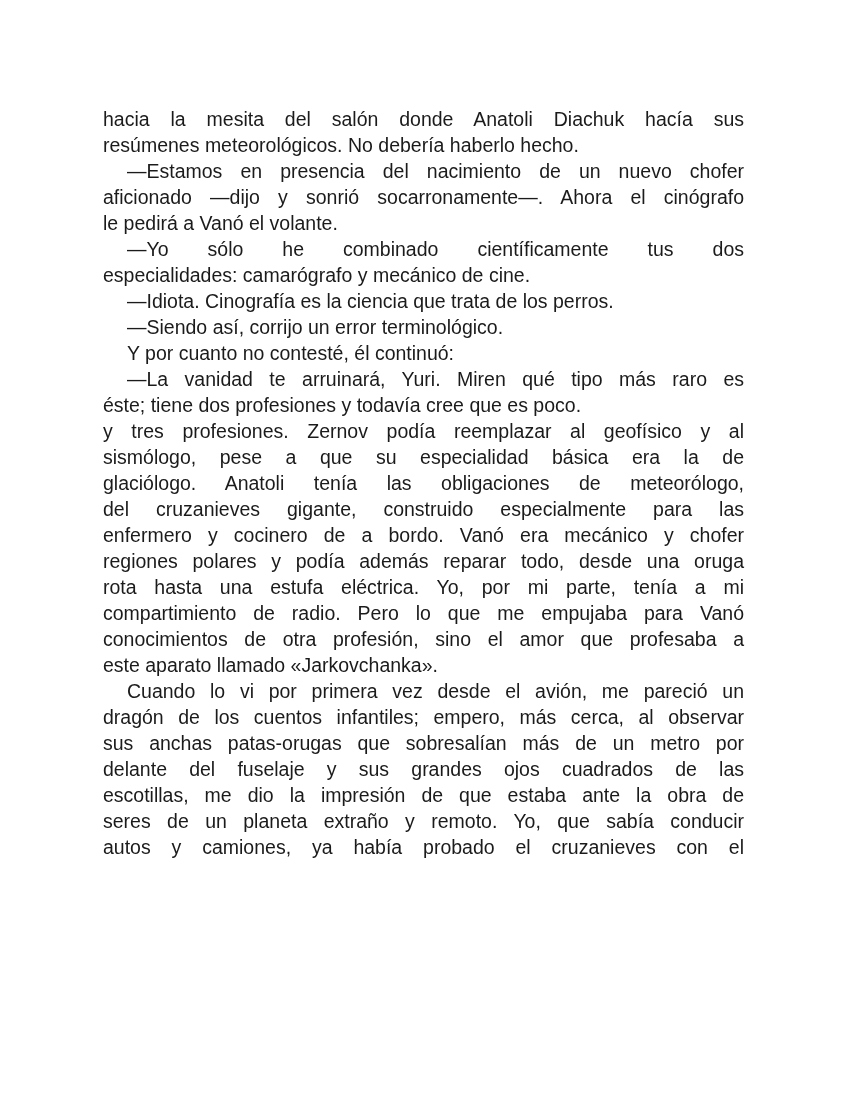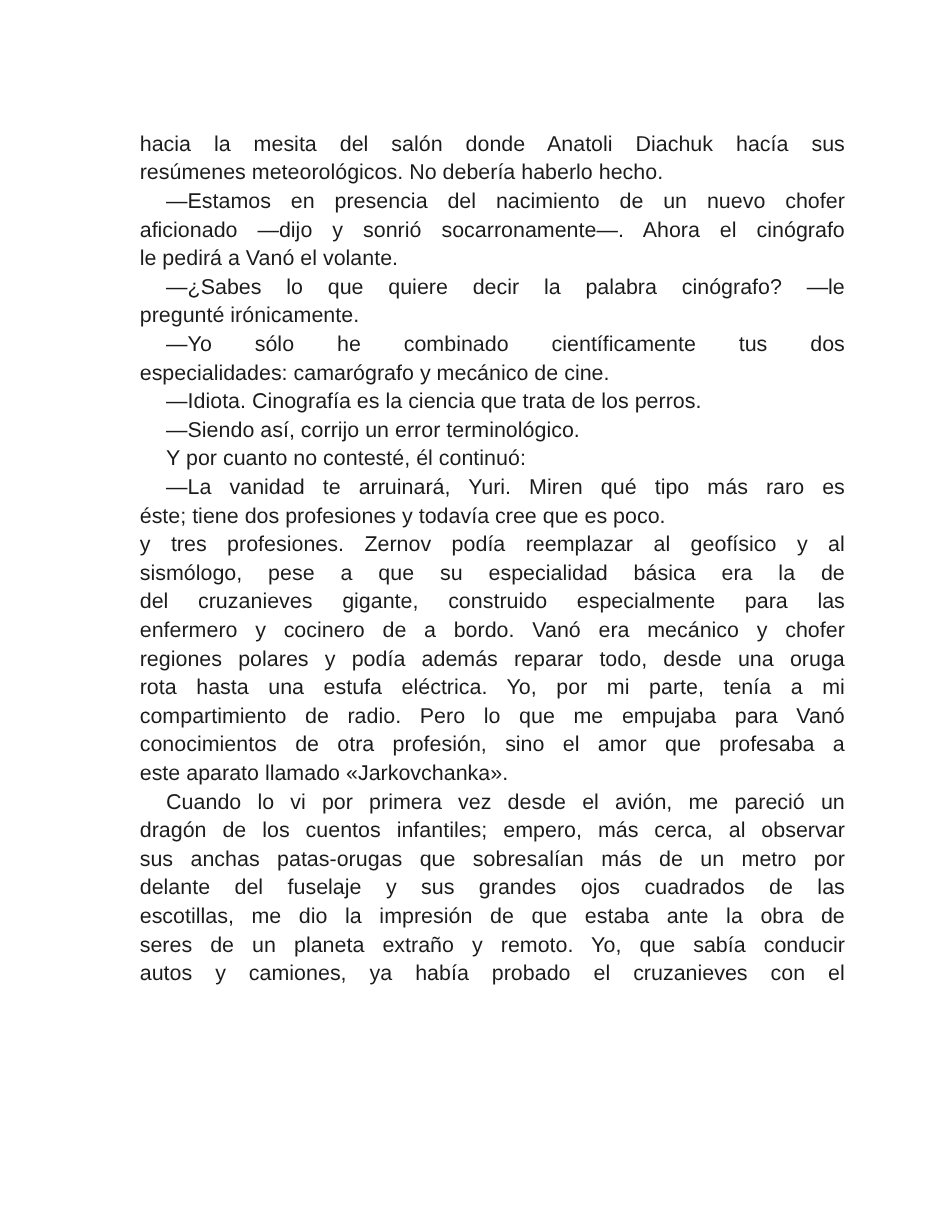--- a/index.html
+++ b/index.html
@@ -11,27 +11,26 @@
     position: relative;
     width: 850px;
     height: 1100px;
     background: #ffffff;
     overflow: hidden;
     font-family: "Liberation Sans", "DejaVu Sans", sans-serif;
   }
   .text-block {
     position: absolute;
     left: 103px;
-    top: 118px;
+    top: 106px;
     width: 641px;
     color: #1b1b1b;
     font-size: 19.5px;
     line-height: 26px;
     letter-spacing: 0px;
-    margin-left: 24px;
   }
   .paragraph {
     margin: 0;
     padding: 0;
   }
   .line {
     text-align: justify;           
   }
   .line.just {
     text-align-last: justify;      
@@ -48,43 +47,40 @@
       <div class="paragraph">
         <div class="line just">hacia la mesita del salón donde Anatoli Diachuk hacía sus</div>
         <div class="line">resúmenes meteorológicos. No debería haberlo hecho.</div>
       </div>
       <div class="paragraph">
         <div class="line just indent">—Estamos en presencia del nacimiento de un nuevo chofer</div>
         <div class="line just">aficionado —dijo y sonrió socarronamente—. Ahora el cinógrafo</div>
         <div class="line">le pedirá a Vanó el volante.</div>
       </div>
       <div class="paragraph">
-        <div class="line just indent">—¿Sabes lo que quiere decir la palabra cinógrafo? —le</div>
-        <div class="line">pregunté irónicamente.</div>
-      </div>
-      <div class="paragraph">
         <div class="line just indent">—Yo sólo he combinado científicamente tus dos</div>
         <div class="line">especialidades: camarógrafo y mecánico de cine.</div>
       </div>
       <div class="paragraph">
         <div class="line indent">—Idiota. Cinografía es la ciencia que trata de los perros.</div>
       </div>
       <div class="paragraph">
         <div class="line indent">—Siendo así, corrijo un error terminológico.</div>
       </div>
       <div class="paragraph">
         <div class="line indent">Y por cuanto no contesté, él continuó:</div>
       </div>
       <div class="paragraph">
         <div class="line just indent">—La vanidad te arruinará, Yuri. Miren qué tipo más raro es</div>
         <div class="line">éste; tiene dos profesiones y todavía cree que es poco.</div>
       </div>
       <div class="paragraph">
         <div class="line just">y tres profesiones. Zernov podía reemplazar al geofísico y al</div>
         <div class="line just">sismólogo, pese a que su especialidad básica era la de</div>
+        <div class="line just">glaciólogo. Anatoli tenía las obligaciones de meteorólogo,</div>
         <div class="line just">del cruzanieves gigante, construido especialmente para las</div>
         <div class="line just">enfermero y cocinero de a bordo. Vanó era mecánico y chofer</div>
         <div class="line just">regiones polares y podía además reparar todo, desde una oruga</div>
         <div class="line just">rota hasta una estufa eléctrica. Yo, por mi parte, tenía a mi</div>
         <div class="line just">compartimiento de radio. Pero lo que me empujaba para Vanó</div>
         <div class="line just">conocimientos de otra profesión, sino el amor que profesaba a</div>
         <div class="line">este aparato llamado «Jarkovchanka».</div>
       </div>
       <div class="paragraph">
         <div class="line just indent">Cuando lo vi por primera vez desde el avión, me pareció un</div>

